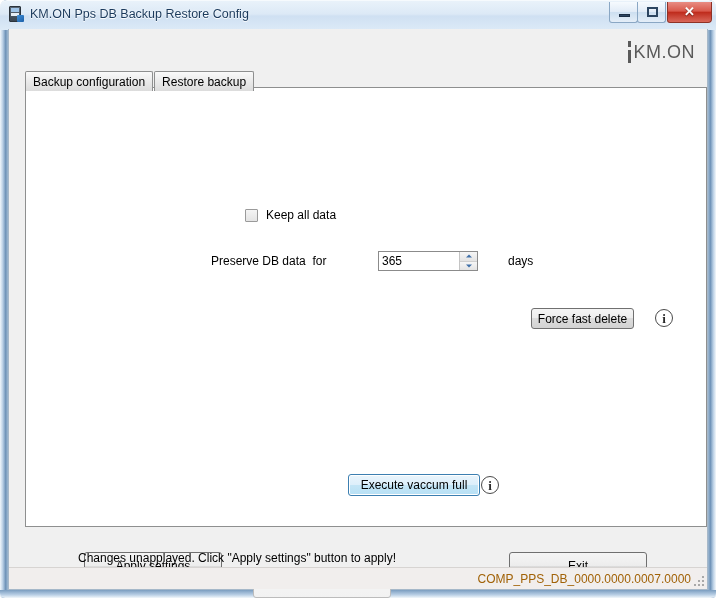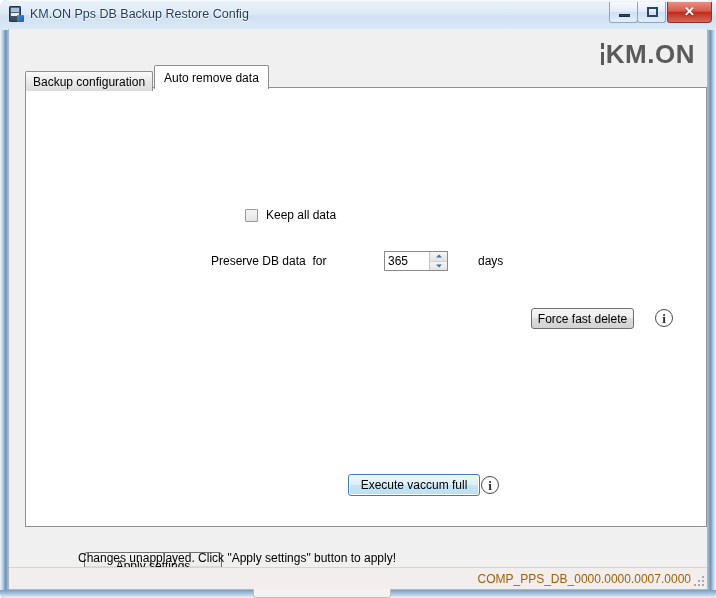--- a/index.html
+++ b/index.html
@@ -179,22 +179,22 @@
     border: 1px solid #a6b8c9;
     border-top: none;
     box-sizing: border-box;
   }
 
   
   .logo {
     position: absolute;
     right: 12px;
     top: 12px;
-    font-size: 26px;
-    font-weight: bold;
+    font-size: 18px;
+    font-weight: normal;
     color: #5a5a5a;
     letter-spacing: 0.5px;
     display: flex;
     align-items: center;
     line-height: 1;
   }
   .logo .kbar {
     display: inline-block;
     width: 3px;
     height: 22px;
@@ -292,28 +292,28 @@
     align-items: center;
     height: 22px;
     gap: 16px;
   }
   .preserve-label {
     width: 150px;
     font-size: 12px;
     white-space: pre;
   }
   .spinner {
-    width: 64px;
+    width: 100px;
     height: 20px;
     box-sizing: border-box;
     border: 1px solid #8b8b8b;
     background: #ffffff;
     display: flex;
     align-items: stretch;
-    margin-left: 7px;
+    margin-left: 1px;
   }
   .spinner input {
     flex: 1 1 auto;
     border: none;
     outline: none;
     padding: 0 0 0 3px;
     font-family: "Liberation Sans", sans-serif;
     font-size: 12px;
     color: #000;
     background: transparent;
@@ -515,22 +515,22 @@
 
     <div class="logo">
       <span class="kbar"></span>
         <span>KM.ON</span>
     </div>
 
     <div class="tabstrip">
       <div class="tab">
         <span>Backup configuration</span>
       </div>
-      <div class="tab active">
-        <span>Auto remove data</span>
+      <div class="tab">
+        <span>Restore backup</span>
       </div>
     </div>
 
     <div class="tabpanel">
 
       <div class="row-keep">
         <span class="checkbox"></span>
         <span class="lbl">Keep all data</span>
       </div>
 
@@ -562,20 +562,23 @@
 
       <div class="status-msg">Changes unapplayed. Click "Apply settings" button to apply!</div>
     </div>
 
     <div class="btn btn-apply">
       <span>Apply settings</span>
     </div>
     <div class="btn disabled btn-startrestore">
       <span>Start restore</span>
     </div>
+    <div class="btn btn-exit">
+      <span>Exit</span>
+    </div>
 
     <div class="statusbar">
       <span class="status-version">COMP_PPS_DB_0000.0000.0007.0000</span>
       <span class="grip">
         <i style="right:0px;bottom:0px;"></i>
         <i style="right:4px;bottom:0px;"></i>
         <i style="right:8px;bottom:0px;"></i>
         <i style="right:0px;bottom:4px;"></i>
         <i style="right:4px;bottom:4px;"></i>
         <i style="right:0px;bottom:8px;"></i>

